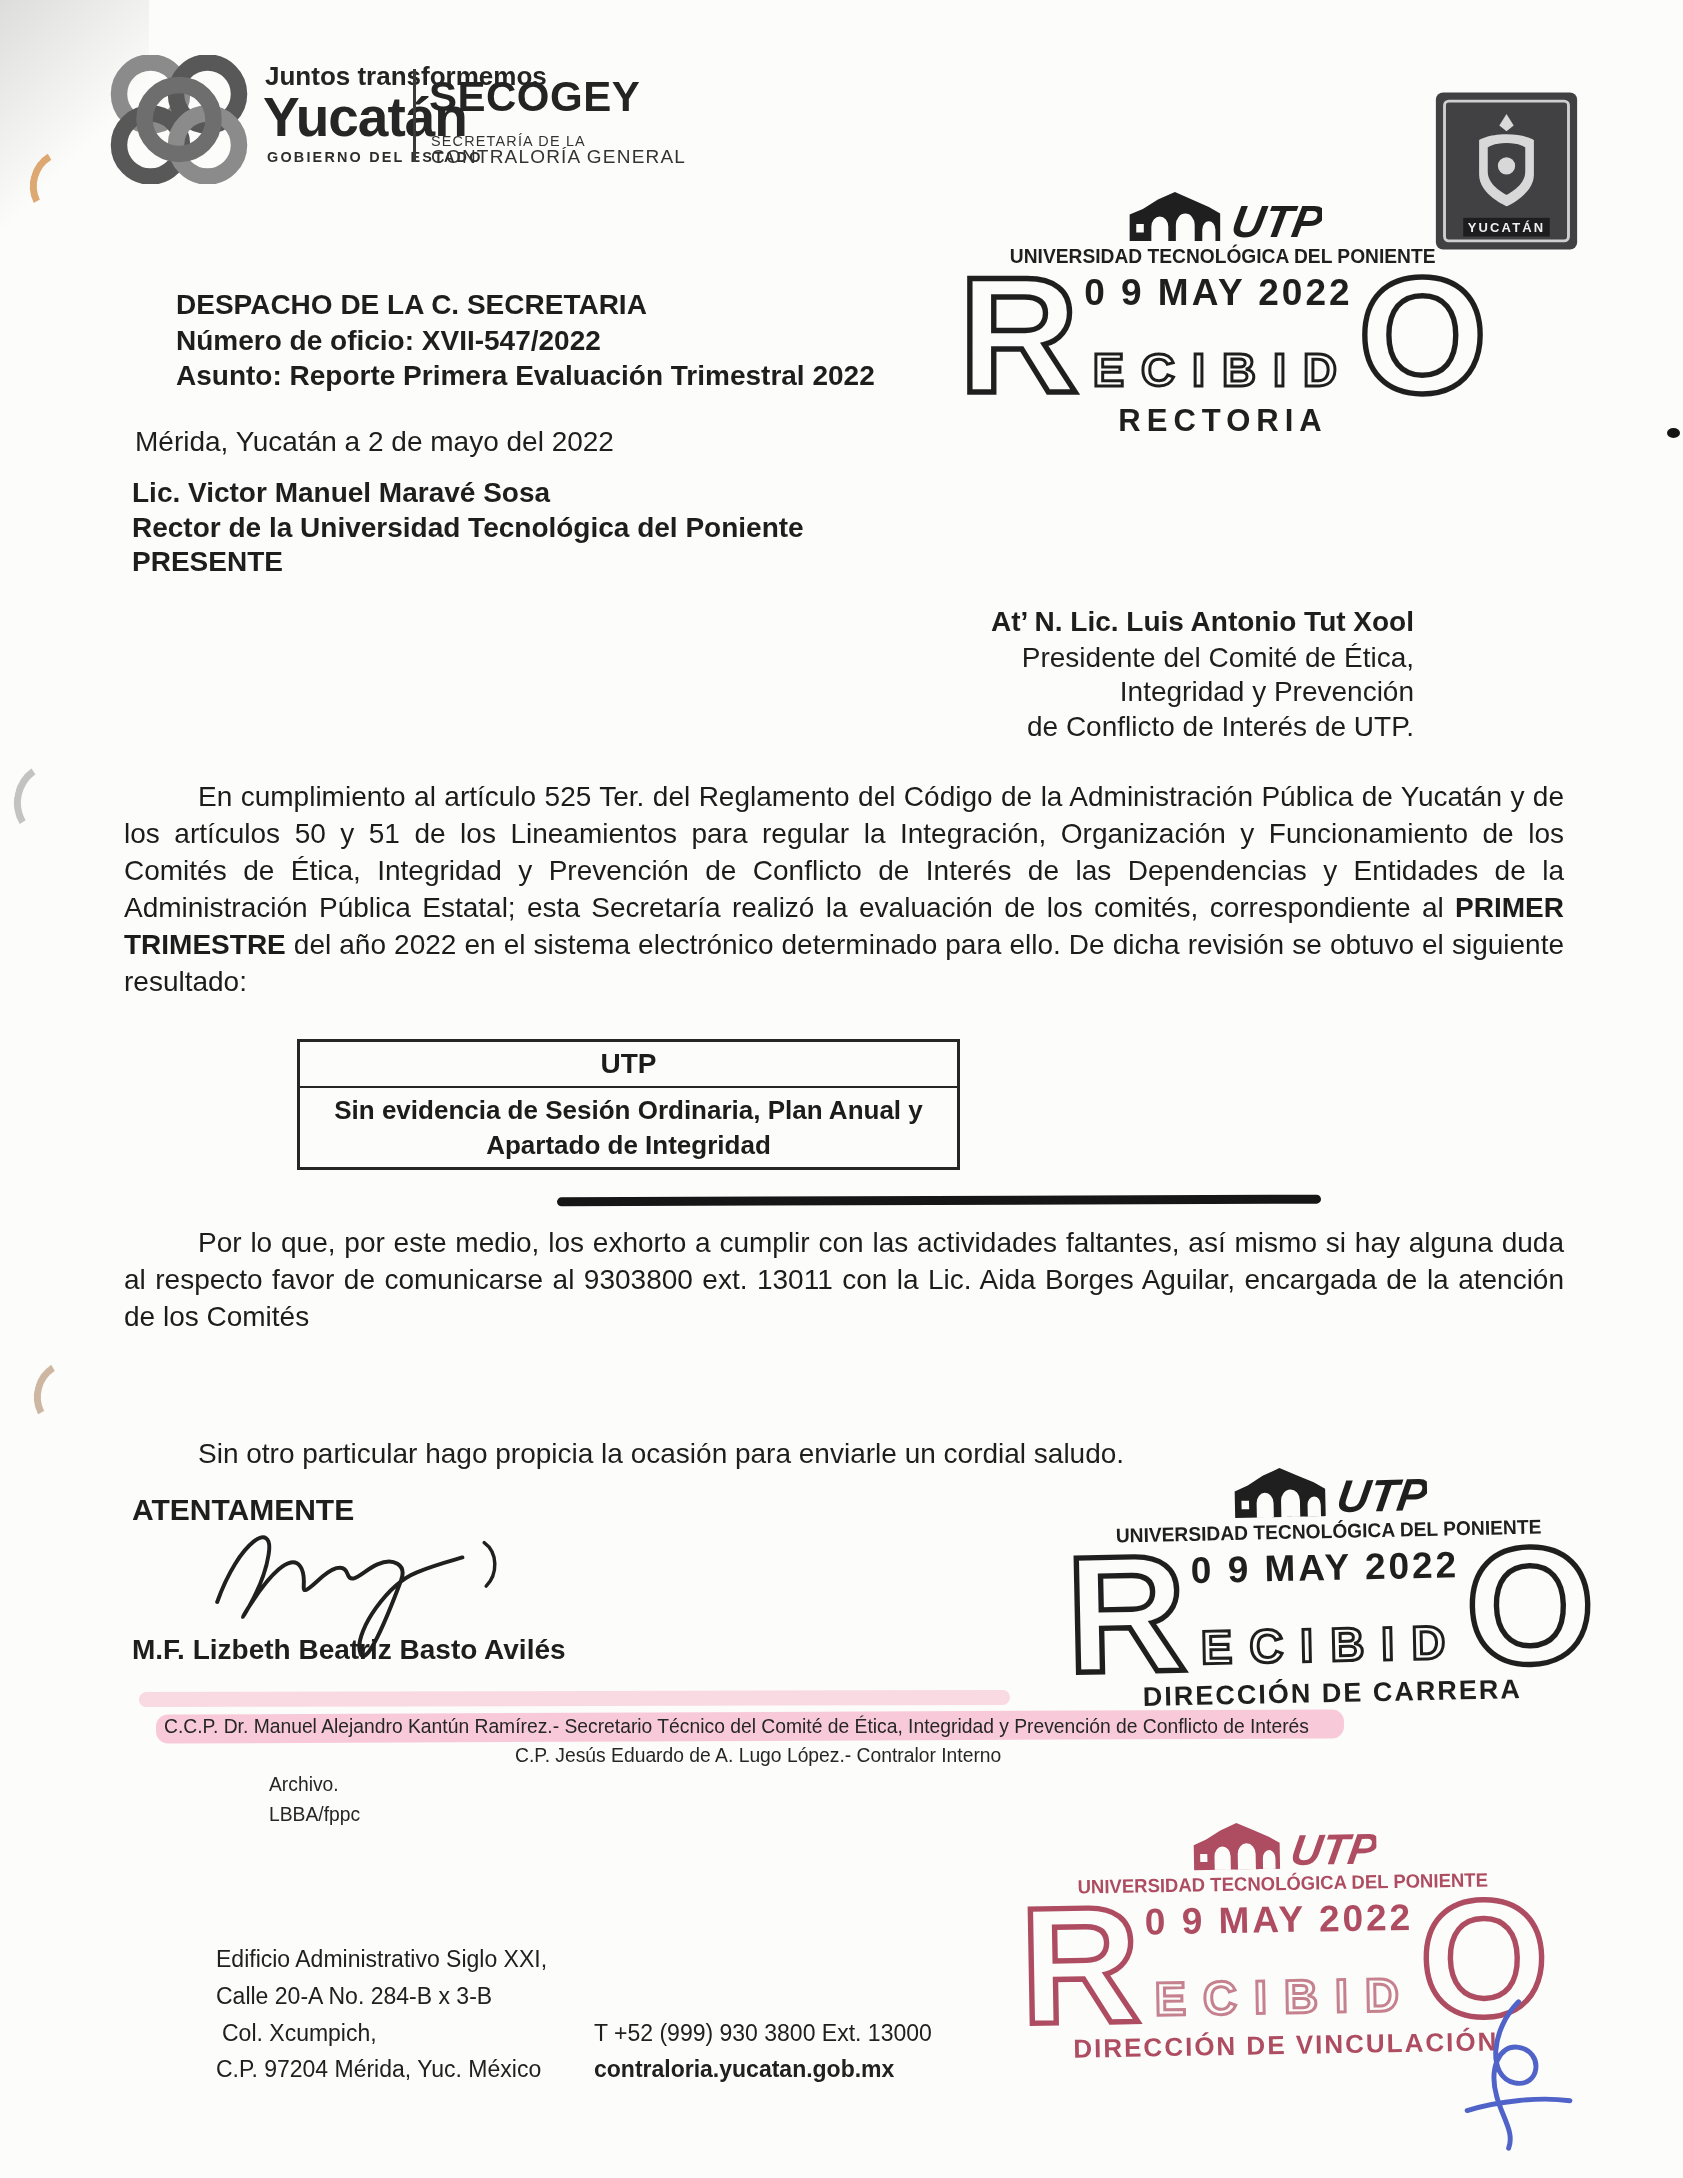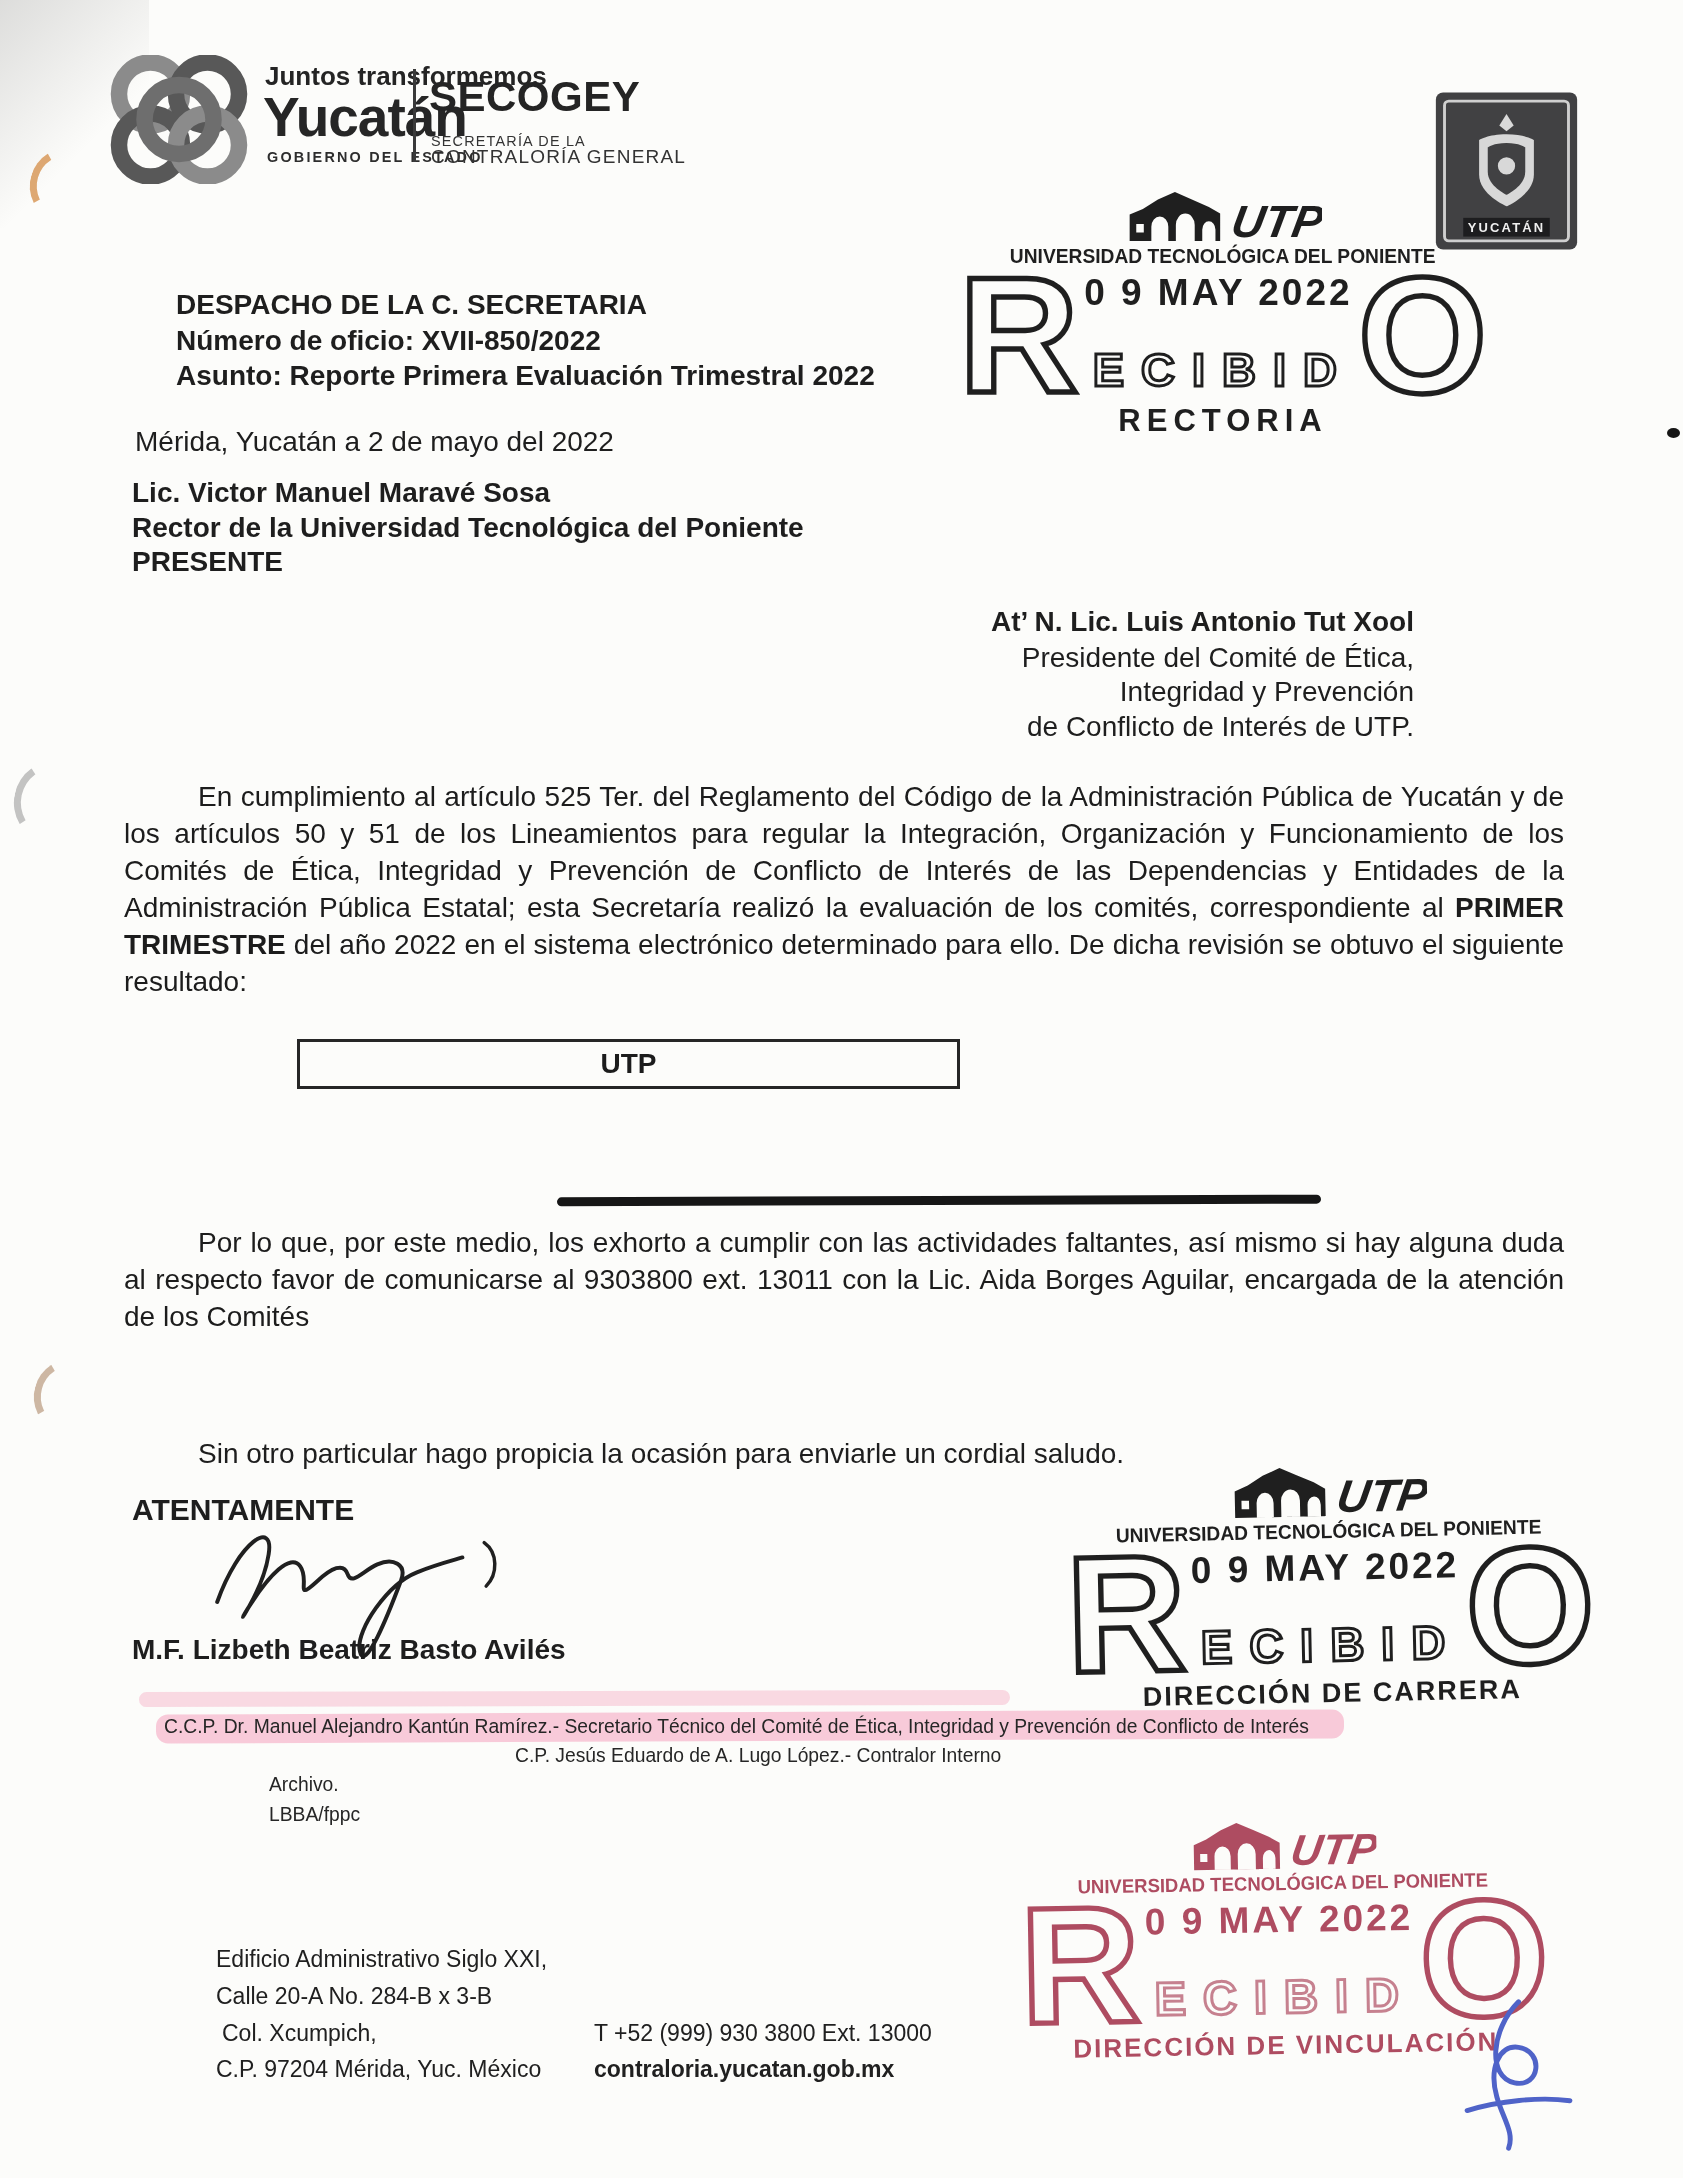--- a/index.html
+++ b/index.html
@@ -148,39 +148,42 @@
       <span class="st-col">
         <span class="st-date">0 9 MAY 2022</span>
         <span class="mid-letters hollow">ECIBID</span>
       </span>
       <span class="big-letter hollow">O</span>
     </div>
     <div class="st-dept">RECTORIA</div>
   </div>
 
   <div class="abs line h28 office">DESPACHO DE LA C. SECRETARIA</div>
-  <div class="abs line h28 oficio">Número de oficio: XVII-850/2022</div>
+  <div class="abs line h28 oficio">Número de oficio: XVII-547/2022</div>
   <div class="abs line h28 subject">Asunto: Reporte Primera Evaluación Trimestral 2022</div>
   <div class="abs line r28 dateline">Mérida, Yucatán a 2 de mayo del 2022</div>
 
   <div class="abs line h28 rec1">Lic. Victor Manuel Maravé Sosa</div>
   <div class="abs line h28 rec2">Rector de la Universidad Tecnológica del Poniente</div>
   <div class="abs line h28 rec3">PRESENTE</div>
 
   <div class="abs line h28 att att1">At’ N. Lic. Luis Antonio Tut Xool</div>
   <div class="abs line r28 att att2">Presidente del Comité de Ética,</div>
   <div class="abs line r28 att att3">Integridad y Prevención</div>
   <div class="abs line r28 att att4">de Conflicto de Interés de UTP.</div>
 
   <div class="abs para p1"><span>En cumplimiento al artículo 525 Ter. del Reglamento del Código de la Administración Pública de Yucatán y de los artículos 50 y 51 de los Lineamientos para regular la Integración, Organización y Funcionamiento de los Comités de Ética, Integridad y Prevención de Conflicto de Interés de las Dependencias y Entidades de la Administración Pública Estatal; esta Secretaría realizó la evaluación de los comités, correspondiente al </span><span class="b">PRIMER TRIMESTRE</span><span> del año 2022 en el sistema electrónico determinado para ello. De dicha revisión se obtuvo el siguiente resultado:</span></div>
 
   <table class="abs rtable">
     <tbody>
         <tr>
           <td class="rt1">UTP</td>
+        </tr>
+    <tr>
+          <td class="rt3">Sin evidencia de Sesión Ordinaria, Plan Anual y Apartado de Integridad</td>
         </tr>
   </tbody>
     </table>
 
   <div class="abs para p2">Por lo que, por este medio, los exhorto a cumplir con las actividades faltantes, así mismo si hay alguna duda al respecto favor de comunicarse al 9303800 ext. 13011 con la Lic. Aida Borges Aguilar, encargada de la atención de los Comités</div>
   <div class="abs line r28 p4">Sin otro particular hago propicia la ocasión para enviarle un cordial saludo.</div>
 
   <div class="abs line h28 closing">ATENTAMENTE</div>
   <svg class="abs" style="left:203px;top:1511px;" width="327" height="176" viewBox="0 0 330 178">
     <path d="M14 92 C 36 30, 72 8, 66 44 C 60 84, 24 130, 48 94 C 66 66, 88 42, 98 56 C 108 70, 92 92, 114 72 C 130 57, 142 52, 146 64 C 150 76, 162 60, 176 54 C 192 47, 206 54, 200 70 C 188 102, 162 168, 158 140 C 155 120, 186 74, 216 62 C 236 54, 252 50, 262 47" stroke="#202020" stroke-width="4" fill="none" stroke-linecap="round"></path>

